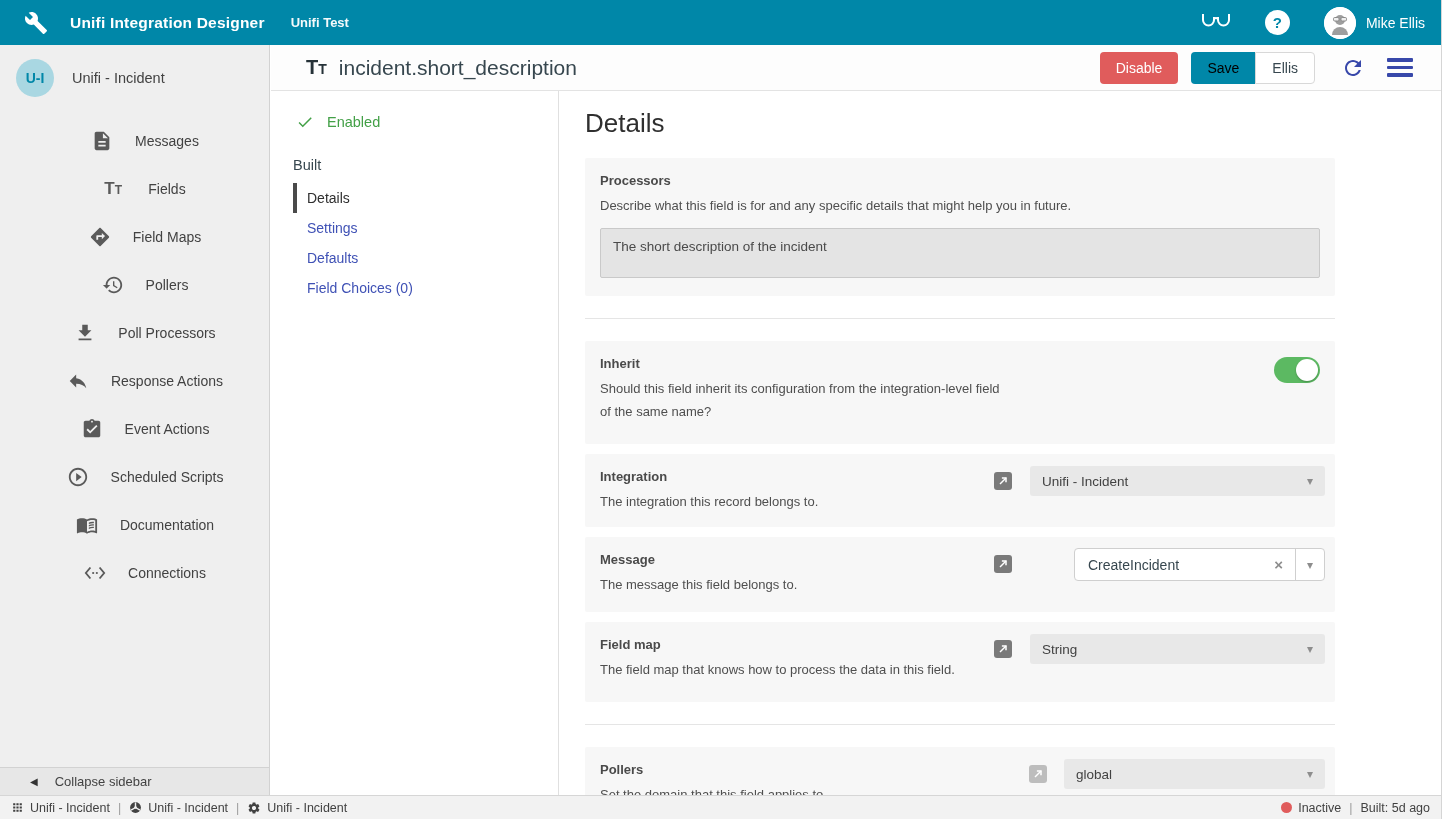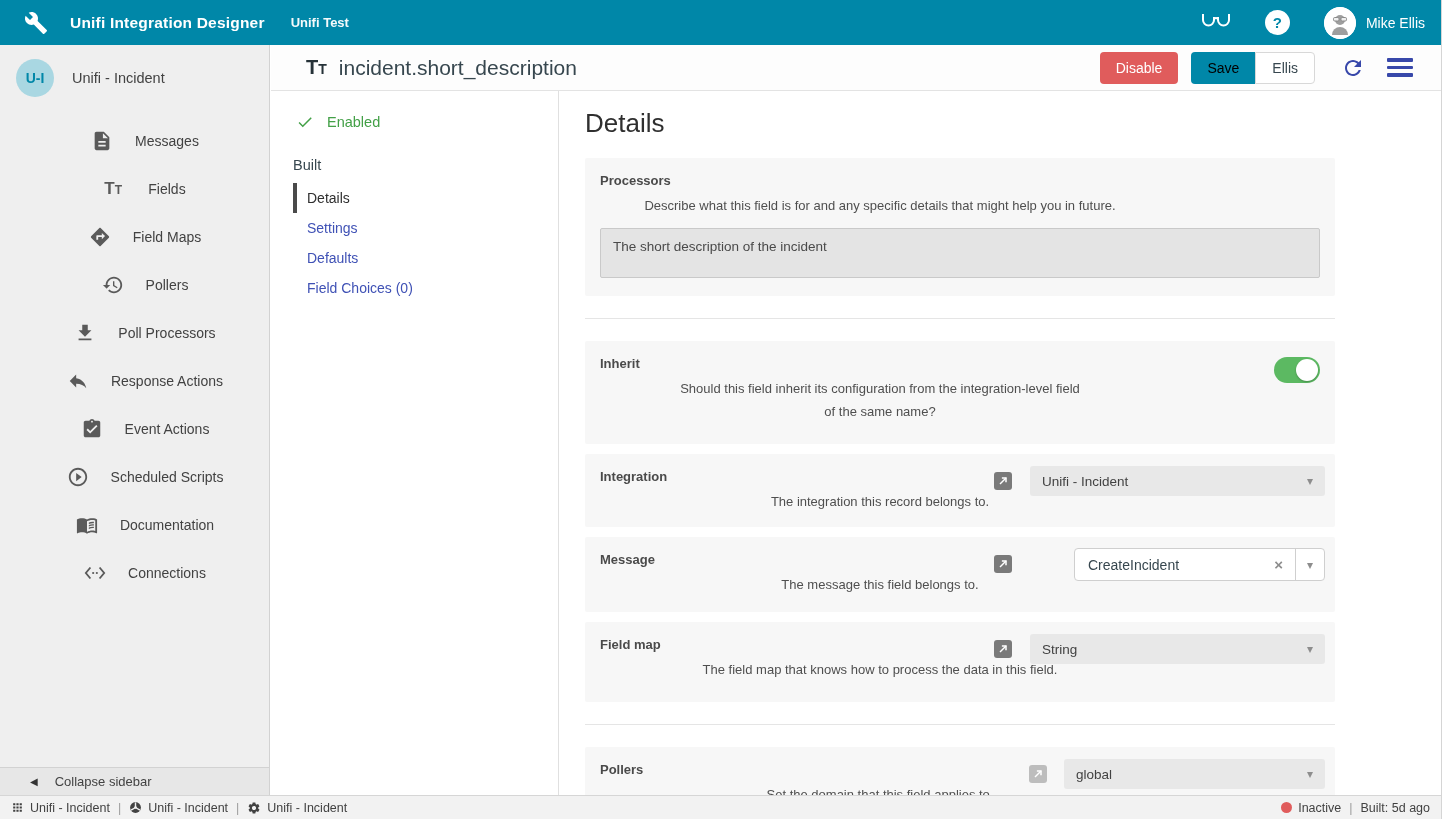--- a/index.html
+++ b/index.html
@@ -65,21 +65,21 @@
   .subnav-item { height:30px; display:flex; align-items:center; margin-left:22px;
     font-size:14px; color:#3F51B5; cursor:pointer; padding-left:14px; }
   .subnav-item.active { color:#2f2f2f; border-left:4px solid #4a4a4a; padding-left:10px; }
 
   .form-col { flex:1; padding:17px 0 0 26px; }
   .form-inner { width:750px; }
   .form-heading { font-size:26px; color:#2f2f2f; font-weight:400; margin-bottom:19px; }
   .card { background:#f7f7f7; border-radius:2px; padding:15px 15px 18px 15px; position:relative; }
   .card + .card { margin-top:10px; }
   .card .f-label { font-size:13px; font-weight:700; color:#4a4a4a; }
-  .card .f-help { font-size:13px; color:#4f4f4f; margin-top:7px; line-height:21px; max-width:560px;text-align:center; }
+  .card .f-help { font-size:13px; color:#4f4f4f; margin-top:7px; line-height:21px; max-width:560px; }
   .ta { margin-top:12px; width:720px; height:50px; background:#e4e4e4; border:1px solid #c9c9c9;
     border-radius:2px; padding:10px 12px; font-size:13.5px; color:#4a4a4a; }
   .divider { height:1px; background:#e5e5e5; margin:22px 0; }
 
   .toggle { position:absolute; right:15px; top:16px; width:46px; height:26px; border-radius:13px;
     background:#5cb962; cursor:pointer; }
   .toggle .knob { position:absolute; top:2px; right:2px; width:22px; height:22px; border-radius:50%;
     background:#fff; box-shadow:0 1px 2px rgba(0,0,0,.25); }
 
   .ref-icon { position:absolute; width:18px; height:18px; border-radius:3px; background:#7a7a7a;

